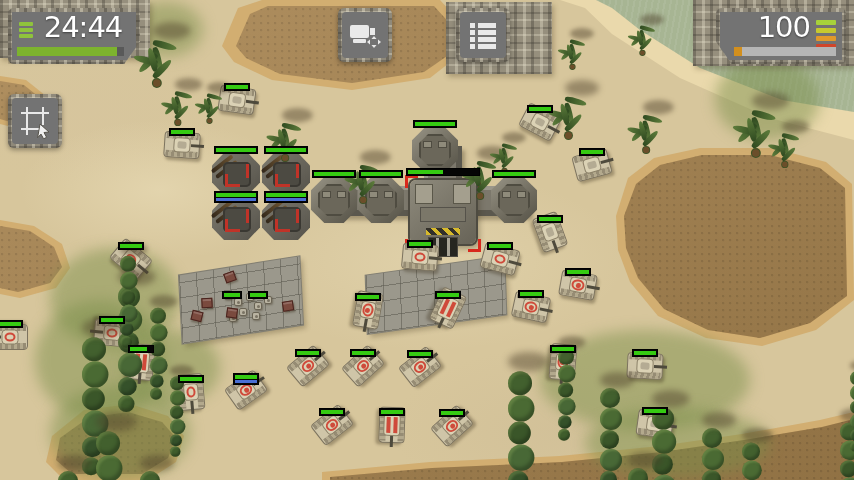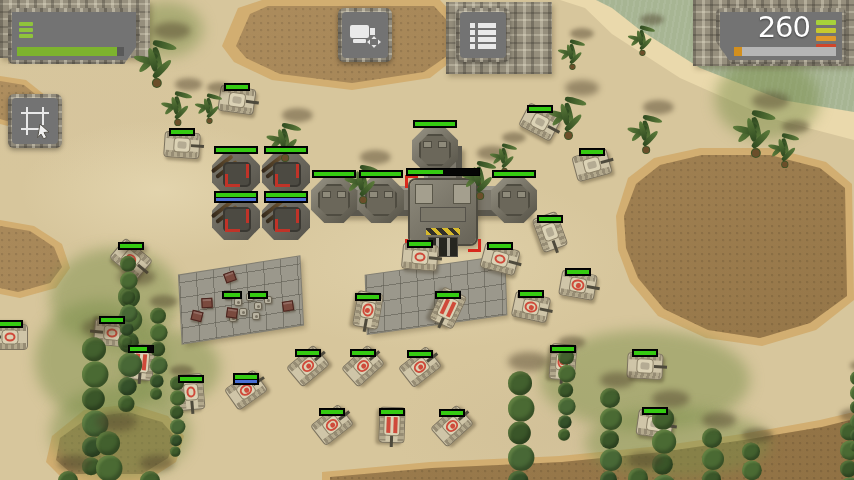--- a/index.html
+++ b/index.html
@@ -834,20 +834,21 @@
     </div>
 
   <div class="hud">
     <div class="camo panel-timer">
       <div class="pbody">
         <div class="micon">
             <i></i>
             <i></i>
             <i></i>
           </div>
+        <div class="time">24:44</div>
         <div class="tprog">
             <span id="tprog-fill" style="width: 93%;"></span>
           </div>
       </div>
     </div>
 
     <div class="camo btn btn-cam">
       <div class="pbody">
         <svg width="36" height="30" viewBox="0 0 36 30">
           <g fill="#e9e9e9">
@@ -875,21 +876,21 @@
               <rect x="11" y="16" width="18" height="5"></rect>
             <rect x="3" y="23" width="5" height="5"></rect>
               <rect x="11" y="23" width="18" height="5"></rect>
           </g>
         </svg>
       </div>
     </div>
 
     <div class="camo panel-res">
       <div class="pbody">
-        <div class="amount">260</div>
+        <div class="amount">100</div>
         <div class="rmeter" id="rmeter">
             <div class="rbar" style="background: rgb(167, 210, 58);"></div>
             <div class="rbar" style="background: rgb(198, 201, 47);"></div>
             <div class="rbar" style="background: rgb(226, 153, 42);"></div>
             <div class="rbar" style="background: rgb(208, 69, 42);"></div>
           </div>
         <div class="rprog">
             <span id="rprog-fill" style="width: 8%;"></span>
           </div>
       </div>

